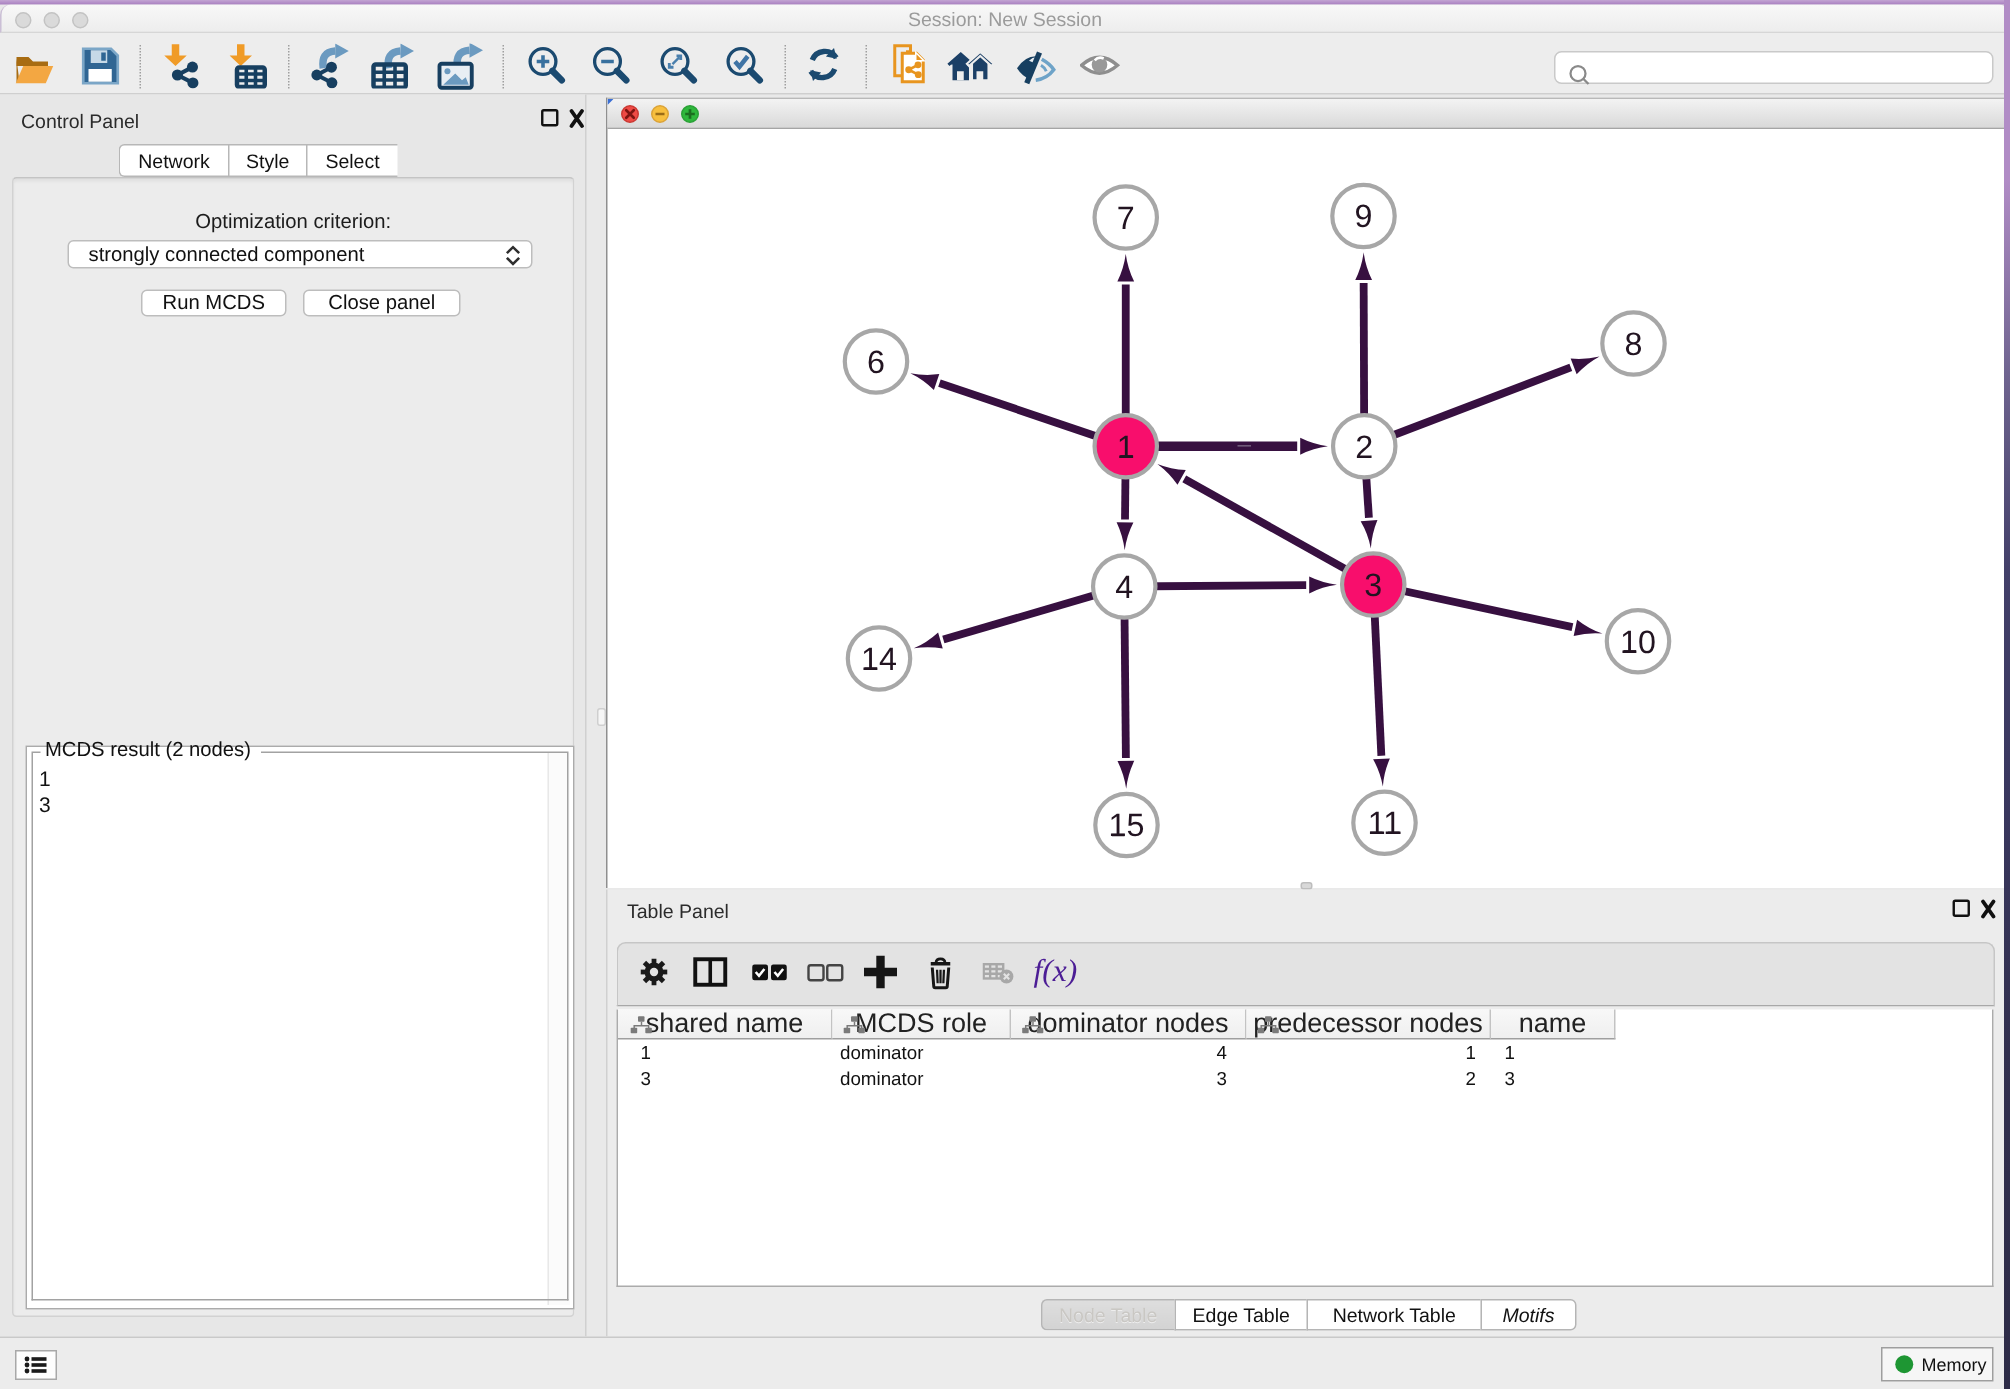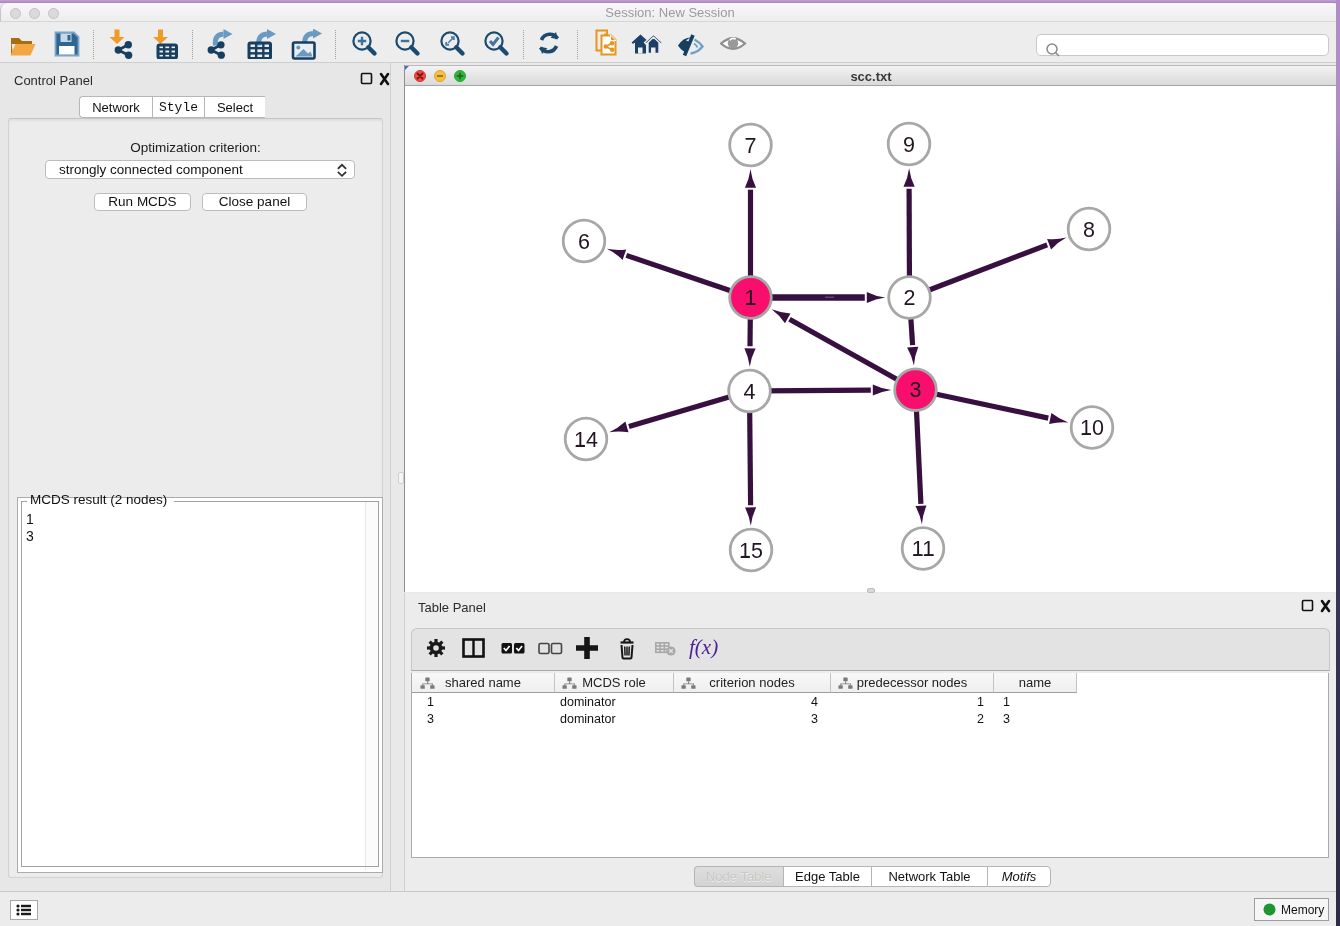--- a/index.html
+++ b/index.html
@@ -39,21 +39,21 @@
 #netwin { left:404px; top:65px; width:933px; height:527px; background:#fff; border-left:1px solid #8f8f8f; }
 #net-titlebar { position:absolute; left:0; top:0; width:100%; height:21px; background:linear-gradient(#f3f3f3,#d9d9d9); border-top:1px solid #b9b9b9; border-bottom:1px solid #a5a5a5; }
 #net-title { position:absolute; top:3px; left:0; width:100%; text-align:center; font-size:13px; font-weight:bold; color:#3a3a3a; }
 .tl2 { position:absolute; top:3.5px; width:12px; height:12px; border-radius:50%; }
 
 
 #tpanel { left:404px; top:593px; width:934px; height:298px; background:#ececec; border-left:1px solid #d0d0d0; }
 #tp-title { position:absolute; left:13px; top:7px; font-size:13px; color:#2b2b2b; }
 #tp-toolbar { position:absolute; left:6px; top:35px; width:919px; height:43px; background:#e3e3e3; border:1px solid #c6c6c6; border-radius:6px 6px 0 0; border-bottom:1px solid #a8a8a8; }
 #tp-table { position:absolute; left:6px; top:80px; width:918px; height:185px; background:#fff; border:1px solid #ababab; border-top:none; }
-.thcell { position:absolute; top:0; height:20px; background:linear-gradient(#f8f8f8,#efefef); border-right:1px solid #c3c3c3; border-bottom:1px solid #9e9e9e; font-size:13px; color:#222; text-align:center; line-height:19px; }
+.thcell { position:absolute; top:0; height:20px; background:linear-gradient(#f8f8f8,#efefef); border-right:1px solid #c3c3c3; border-bottom:1px solid #9e9e9e; font-size:18px; color:#222; text-align:center; line-height:19px; }
 .trow { position:absolute; font-size:12.5px; color:#111; height:17px; line-height:17px; }
 
 
 .btab { position:absolute; top:273px; height:21px; background:#fff; border:1px solid #b5b5b5; border-right:none; font-size:13px; color:#111; text-align:center; line-height:20px; }
 .btab.sel { background:linear-gradient(#dedede,#d3d3d3); color:#c9c7c3; text-shadow:0 1px 0 #eee; border-radius:4px 0 0 4px; }
 .btab.last { border-right:1px solid #b5b5b5; border-radius:0 4px 4px 0;font-style:italic; }
 
 
 #statusbar { left:0; top:891px; width:1340px; height:35px; background:#ececec; border-top:1px solid #c9c9c9; }
 #listbtn { position:absolute; left:10px; top:8px; width:28px; height:20px; background:#fdfdfd; border:1px solid #a8a8a8; }
@@ -214,21 +214,21 @@
 </div>
 
 <div class="abs" id="cpanel">
   <div id="cp-title">Control Panel</div>
   <svg width="30" height="14" style="position:absolute;left:360px;top:9px">
       <rect x="1.5" y="1.5" width="10" height="10" fill="none" stroke="#111" stroke-width="1.6" rx="1"></rect>
       <path d="M21 2 L28 12 M28 2 L21 12" stroke="#111" stroke-width="2.6" stroke-linecap="round"></path>
     </svg>
   <div class="tabrow">
     <div class="tab" style="left:79px; width:73px; border-radius:4px 0 0 4px;">Network</div>
-    <div class="tab" style="left:152px; width:52px;font-family:Liberation Mono, monospace;">Style</div>
+    <div class="tab" style="left:152px; width:52px;">Style</div>
     <div class="tab" style="left:204px; width:61px;">Select</div>
     <div class="tab sel" style="left:265px; width:59px;">MCDS</div>
   </div>
   <div id="cp-content">
     <div id="optlabel">Optimization criterion:</div>
     <div id="optsel">strongly connected component
       <svg width="12" height="15" style="position:absolute;right:6px;top:2px">
           <g stroke="#2e2e2e" stroke-width="1.7" fill="none" stroke-linecap="square">
             <path d="M2.5 5.2 L6 1.8 L9.5 5.2"></path>
             <path d="M2.5 9.5 L6 12.9 L9.5 9.5"></path>
@@ -262,21 +262,20 @@
     <div class="tl2" style="left:28.5px; background:#f7bf3e; border:1px solid #dba338;">
         <svg width="10" height="10" style="position:absolute;left:0;top:0">
           <line x1="2" y1="5" x2="8" y2="5" stroke="#9a6c17" stroke-width="1.8"></line>
         </svg>
       </div>
     <div class="tl2" style="left:48.5px; background:#2fb73c; border:1px solid #2aa136;">
         <svg width="10" height="10" style="position:absolute;left:0;top:0">
           <path d="M5 1.8 L5 8.2 M1.8 5 L8.2 5" stroke="#1c6e20" stroke-width="1.8"></path>
         </svg>
       </div>
-    <div id="net-title">scc.txt</div>
   </div>
   <svg id="graphsvg" width="932" height="506" style="position:absolute;left:0;top:21px" font-family="Liberation Sans, sans-serif">
 <g stroke="#371040" stroke-width="5.2" fill="#371040">
 <line x1="345.5" y1="211.5" x2="345.5" y2="103.7"></line>
 <path d="M351.1 101.7 Q346.7 92.8 345.5 83.2 Q344.3 92.8 339.9 101.7 Z" stroke="none"></path>
 <line x1="345.5" y1="211.5" x2="221.3" y2="169.4"></line>
 <path d="M221.2 163.4 Q211.4 164.7 201.9 162.8 Q210.6 167.0 217.6 174.0 Z" stroke="none"></path>
 <line x1="345.5" y1="211.5" x2="459.8" y2="211.5" stroke-width="6.4"></line>
 <path d="M461.8 217.1 Q470.7 212.7 480.3 211.5 Q470.7 210.3 461.8 205.9 Z" stroke="none"></path>
 <line x1="345.5" y1="211.5" x2="345.0" y2="260.3"></line>
@@ -389,21 +388,21 @@
         </g>
 <circle cx="16" cy="12" r="4.6" fill="#a8a8a8"></circle>
         <path d="M14.2 10.2 l3.6 3.6 M17.8 10.2 l-3.6 3.6" stroke="#e3e3e3" stroke-width="1.4"></path>
       </svg>
 <div style="position:absolute;left:277px;top:6px;font-family:'Liberation Serif',serif;font-style:italic;font-size:21px;color:#4c1d95;">f(x)</div>
   </div>
   <div id="tp-table">
 
 <div class="thcell" style="left:0;width:143px;">shared name</div>
 <div class="thcell" style="left:143px;width:119px;">MCDS role</div>
-<div class="thcell" style="left:262px;width:157px;">criterion nodes</div>
+<div class="thcell" style="left:262px;width:157px;">dominator nodes</div>
 <div class="thcell" style="left:419px;width:163px;">predecessor nodes</div>
 <div class="thcell" style="left:582px;width:83px;">name</div>
 <svg width="15" height="13" viewBox="0 0 13 12" style="position:absolute;top:3.5px;left:8px">
         <g fill="#7a7a7a">
           <rect x="4.5" y="0.5" width="4" height="3.4" rx="0.5"></rect>
           <rect x="0" y="7.5" width="4" height="3.4" rx="0.5"></rect>
           <rect x="9" y="7.5" width="4" height="3.4" rx="0.5"></rect>
           <path d="M6.2 3.9 h0.9 v2 h-0.9 z M1.7 5.9 h9.8 v0.9 h-9.8 z M1.7 6.3 h0.9 v1.4 h-0.9 z M10.6 6.3 h0.9 v1.4 h-0.9 z"></path>
         </g>
       </svg>

